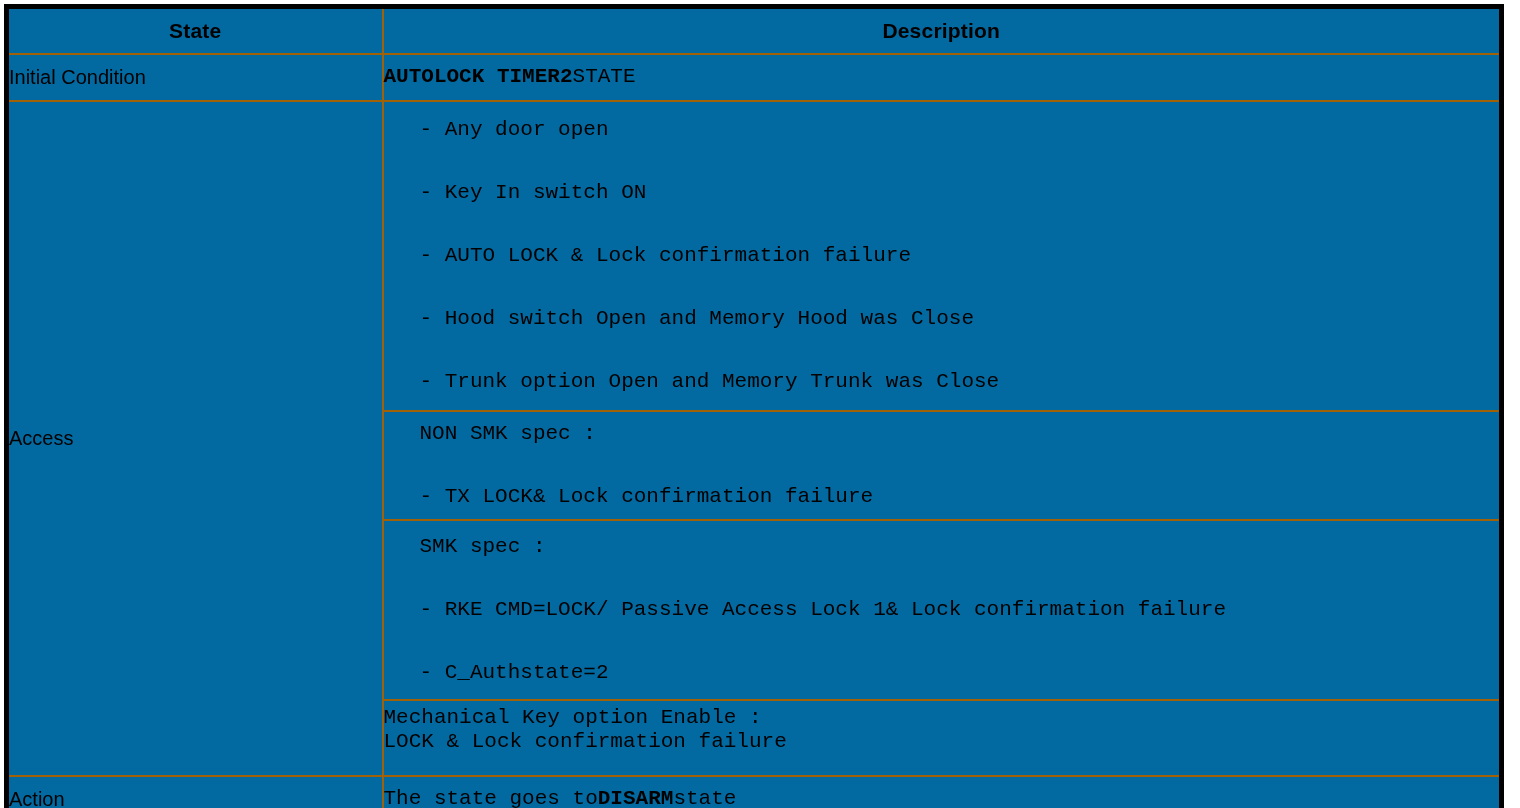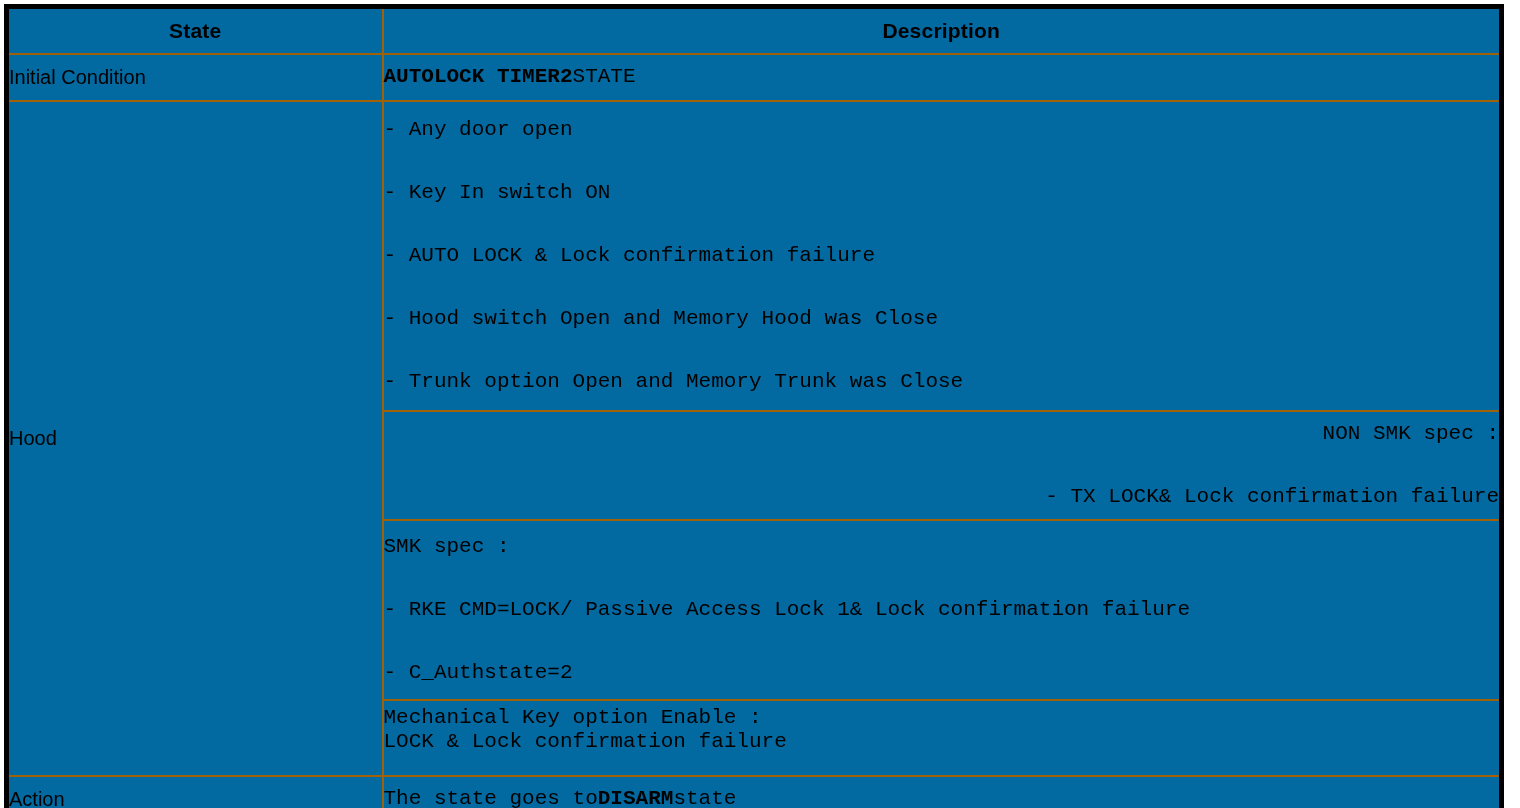--- a/index.html
+++ b/index.html
@@ -88,20 +88,21 @@
   .line {
     display: block;
     white-space: nowrap;
     line-height: 1.05;
     font-family: Liberation Mono, monospace;
   }
 
   
   .lines.spaced .line {
     margin-bottom: 41px;
+    margin-left: 36px;
   }
   .lines.spaced .line:last-child {
     margin-bottom: 0;
   }
 
   
   .lines.tight .line {
     margin-bottom: 2px;
   }
   .lines.tight .line:last-child {
@@ -109,21 +110,21 @@
   }
 
   .pad-top-14 { padding-top: 14px; }
   .pad-top-12 { padding-top: 12px; }
   .pad-top-10 { padding-top: 10px; }
 
   .b { font-weight: bold; }
 
   
   .h-events   { height: 308px; }
-  .h-nonsmk   { height: 107px; text-align: right; }
+  .h-nonsmk   { height: 107px; }
   .h-smk      { height: 178px; }
   .h-mech     { height: 74px;  }
   .h-action   { height: 44px;  }
 </style>
 </head>
 <body>
 
 <div class="page">
 
   <table class="state-table">
@@ -142,21 +143,21 @@
     <tbody>
 
       <tr class="row-initial">
         <td class="label-cell">Initial Condition</td>
         <td class="desc-cell mid">
           <span class="line"><span class="b">AUTOLOCK TIMER2</span><span>STATE</span></span>
         </td>
       </tr>
 
       <tr>
-        <td class="label-cell" rowspan="4">Hood</td>
+        <td class="label-cell" rowspan="4">Access</td>
         <td class="desc-cell h-events pad-top-14">
           <span class="lines spaced">
             <span class="line">-  Any door open</span>
             <span class="line">-  Key In switch ON</span>
             <span class="line">-  AUTO LOCK &amp; Lock confirmation failure</span>
             <span class="line">-  Hood switch Open and Memory Hood was Close</span>
             <span class="line">-  Trunk option Open and Memory Trunk was Close</span>
           </span>
         </td>
       </tr>

